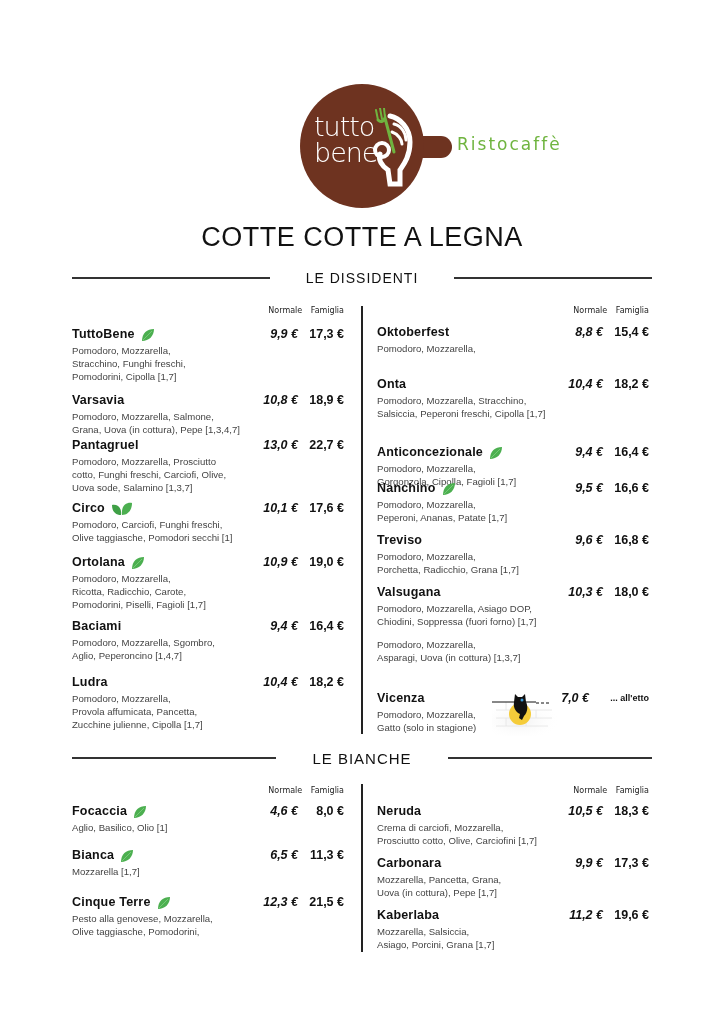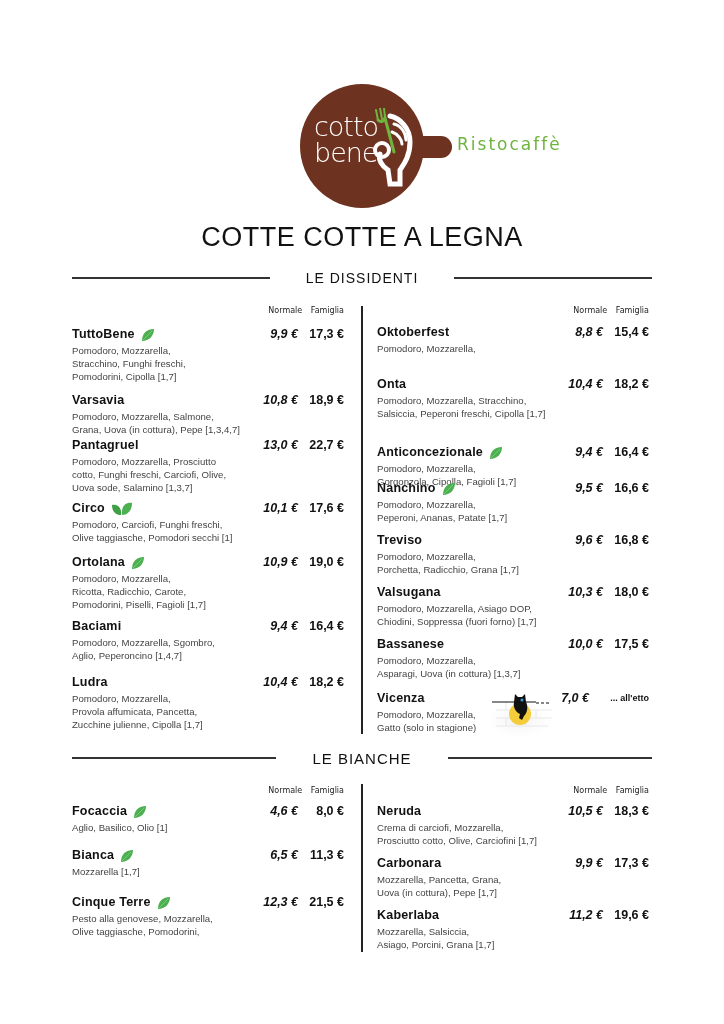--- a/index.html
+++ b/index.html
@@ -51,21 +51,21 @@
     <path d="M30 8 C40 10 50 20 50 34 C50 48 44 56 40 62 L40 76 L30 76 L28 62 C22 58 18 52 20 46" fill="none" stroke="#fff" stroke-width="5" stroke-linecap="round"></path>
     <path d="M34 16 C42 18 46 26 46 32" fill="none" stroke="#fff" stroke-width="3" stroke-linecap="round"></path>
     <path d="M32 24 C38 26 42 32 42 36" fill="none" stroke="#fff" stroke-width="3" stroke-linecap="round"></path>
     <circle cx="22" cy="42" r="7" fill="none" stroke="#fff" stroke-width="4"></circle>
   </svg>
   <svg class="logo-fork" width="30" height="50" viewBox="0 0 30 50">
     <path d="M4 2 L6 12 M8 0 L10 11 M12 0 L13 10" stroke="#6fb43f" stroke-width="2" stroke-linecap="round"></path>
     <path d="M6 12 Q10 16 13 10 L22 44" stroke="#6fb43f" stroke-width="3" fill="none" stroke-linecap="round"></path>
   </svg>
   <div class="logo-text">
-    <div>cotto</div>
+    <div>tutto</div>
     <div>bene</div>
   </div>
   <div class="logo-sub">Ristocaffè</div>
 </div>
 
 <div class="main-title">COTTE COTTE A LEGNA</div>
 
 <div class="section-head" style="top:268px;">
   <div class="line"></div>
   <div class="label">LE DISSIDENTI</div>
@@ -272,27 +272,20 @@
           <span class="p1">10,3 €</span>
           <span class="p2">18,0 €</span>
         </div>
       </div>
       <div class="desc">
         <div>Pomodoro, Mozzarella, Asiago DOP,</div>
         <div>Chiodini, Soppressa (fuori forno) [1,7]</div>
       </div>
     </div>
     <div class="item" style="top: 330px;">
-      <div class="row">
-        <span class="name">Bassanese</span>
-        <div class="prices">
-          <span class="p1">10,0 €</span>
-          <span class="p2">17,5 €</span>
-        </div>
-      </div>
       <div class="desc">
         <div>Pomodoro, Mozzarella,</div>
         <div>Asparagi, Uova (in cottura) [1,3,7]</div>
       </div>
     </div>
     <div class="item" style="top: 384px;">
       <div class="row">
         <span class="name">Vicenza</span>
         <div class="prices">
           <span class="p1">7,0 €</span>

